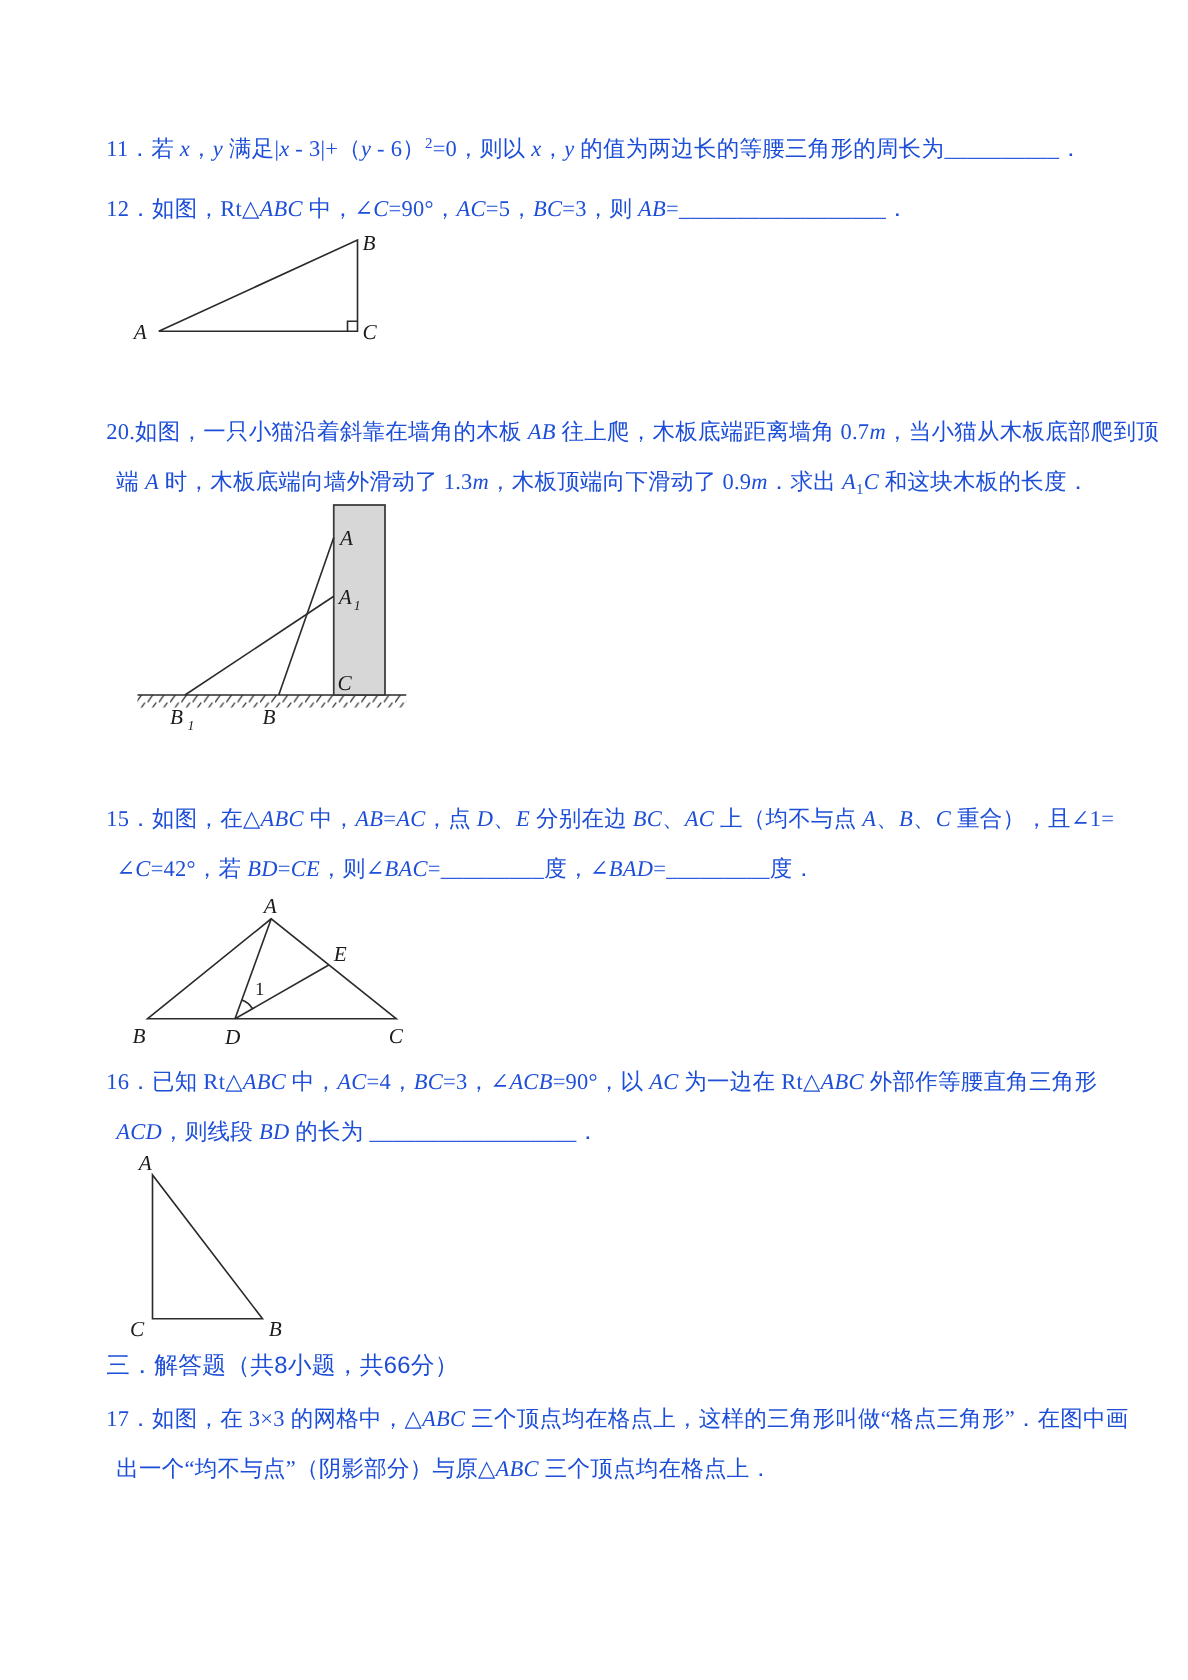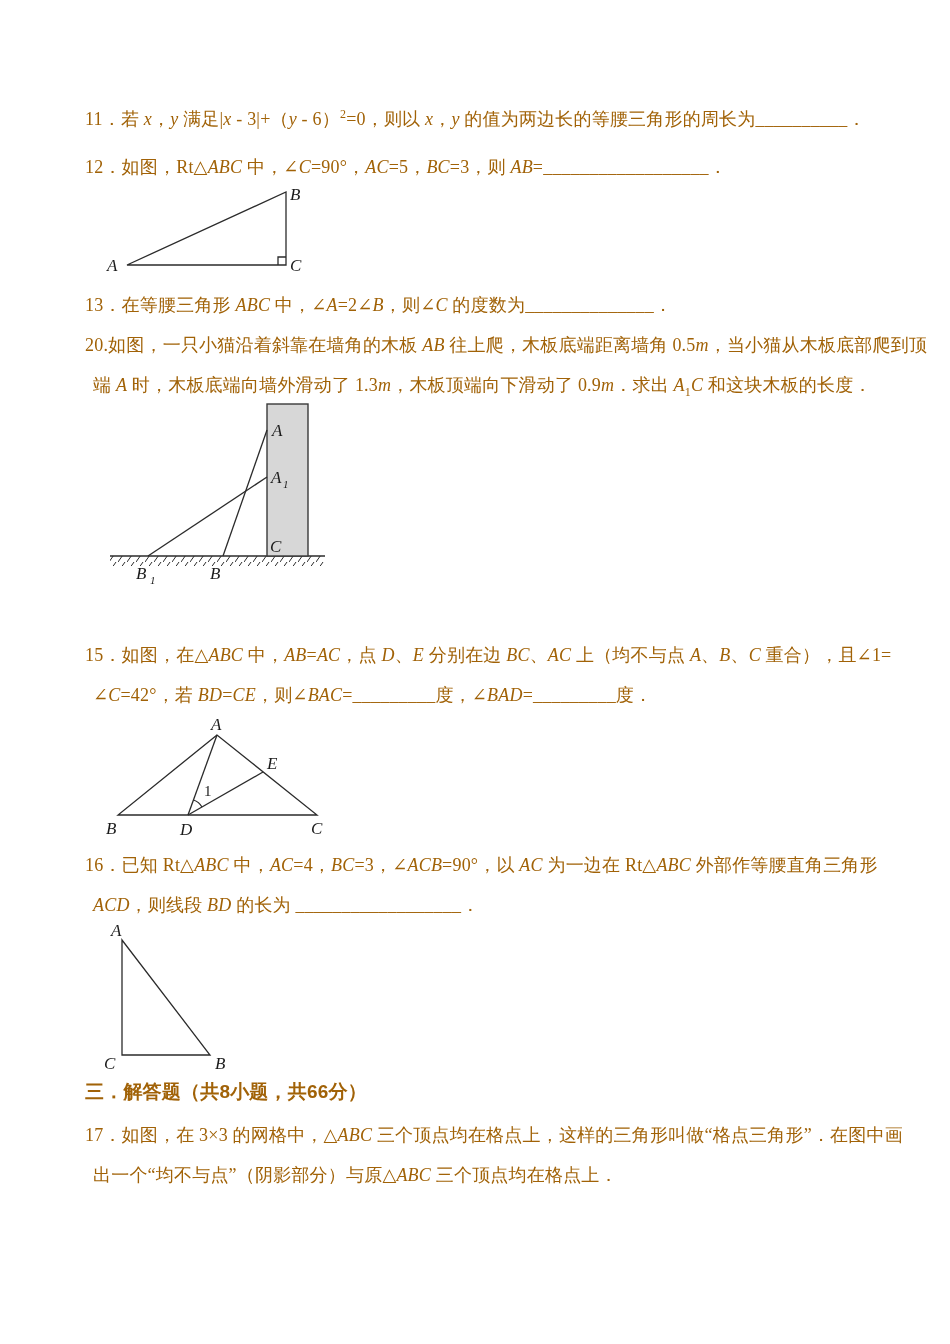--- a/index.html
+++ b/index.html
@@ -1,55 +1,54 @@
 <!DOCTYPE html>
 <html><head>
 <meta charset="utf-8">
 <style>
   html,body{margin:0;padding:0;background:#ffffff;}
   .page{
     position:relative;
     width:950px;height:1344px;
     background:#ffffff;
     font-family:"Liberation Serif","DejaVu Serif",serif;
-    color:#a16207;
+    color:#1d4ed8;
     font-size:18px;
     overflow:hidden;
   }
   .tline{
     position:absolute;
     left:85px;
     white-space:nowrap;
     line-height:24px;
     letter-spacing:0.2px;
   }
   .tline.cont{left:93px;}
   .seg-n{font-style:normal;}
   .seg-i{font-style:italic;}
-  .seg-b{font-weight:bold;font-family:"Liberation Sans","DejaVu Sans",sans-serif;font-size:19px;}
+  .seg-b{font-weight:normal;font-family:"Liberation Sans","DejaVu Sans",sans-serif;font-size:19px;}
   .seg-sup{vertical-align:super;font-size:12px;line-height:0;}
   .seg-sub{vertical-align:sub;font-size:12px;line-height:0;}
   .fig{position:absolute;}
   .fig .stroke{stroke:#2b2b2b;fill:none;stroke-width:1.3;}
   .fig text{
     font-family:"Liberation Serif","DejaVu Serif",serif;
     font-size:17px;font-style:italic;fill:#1b1b1b;stroke:none;
   }
   .fig text.sub{font-size:11px;}
   .fig text.plain{font-style:normal;font-size:15px;}
 </style>
 </head>
 <body>
 
 <div class="page">
 
   <div class="tline" style="top:107px"><span class="seg-n">11．若 </span><span class="seg-i">x</span><span class="seg-n">，</span><span class="seg-i">y</span><span class="seg-n"> 满足|</span><span class="seg-i">x</span><span class="seg-n"> - 3|+（</span><span class="seg-i">y</span><span class="seg-n"> - 6）</span><span class="seg-sup">2</span><span class="seg-n">=0，则以 </span><span class="seg-i">x</span><span class="seg-n">，</span><span class="seg-i">y</span><span class="seg-n"> 的值为两边长的等腰三角形的周长为</span><span class="seg-n">__________</span><span class="seg-n">．</span></div>
   <div class="tline" style="top:155px"><span class="seg-n">12．如图，Rt△</span><span class="seg-i">ABC</span><span class="seg-n"> 中，∠</span><span class="seg-i">C</span><span class="seg-n">=90°，</span><span class="seg-i">AC</span><span class="seg-n">=5，</span><span class="seg-i">BC</span><span class="seg-n">=3，则 </span><span class="seg-i">AB</span><span class="seg-n">=</span><span class="seg-n">__________________</span><span class="seg-n">．</span></div>
-  <div class="tline" style="top:293px"><span class="seg-n">13．在等腰三角形 </span><span class="seg-i">ABC</span><span class="seg-n"> 中，∠</span><span class="seg-i">A</span><span class="seg-n">=2∠</span><span class="seg-i">B</span><span class="seg-n">，则∠</span><span class="seg-i">C</span><span class="seg-n"> 的度数为</span><span class="seg-n">______________</span><span class="seg-n">．</span></div>
-  <div class="tline" style="top:333px"><span class="seg-n">20.如图，一只小猫沿着斜靠在墙角的木板 </span><span class="seg-i">AB</span><span class="seg-n"> 往上爬，木板底端距离墙角 0.5</span><span class="seg-i">m</span><span class="seg-n">，当小猫从木板底部爬到顶</span></div>
+  <div class="tline" style="top:333px"><span class="seg-n">20.如图，一只小猫沿着斜靠在墙角的木板 </span><span class="seg-i">AB</span><span class="seg-n"> 往上爬，木板底端距离墙角 0.7</span><span class="seg-i">m</span><span class="seg-n">，当小猫从木板底部爬到顶</span></div>
   <div class="tline cont" style="top:373px"><span class="seg-n">端 </span><span class="seg-i">A</span><span class="seg-n"> 时，木板底端向墙外滑动了 1.3</span><span class="seg-i">m</span><span class="seg-n">，木板顶端向下滑动了 0.9</span><span class="seg-i">m</span><span class="seg-n">．求出 </span><span class="seg-i">A</span><span class="seg-sub">1</span><span class="seg-i">C</span><span class="seg-n"> 和这块木板的长度．</span></div>
   <div class="tline" style="top:643px"><span class="seg-n">15．如图，在△</span><span class="seg-i">ABC</span><span class="seg-n"> 中，</span><span class="seg-i">AB</span><span class="seg-n">=</span><span class="seg-i">AC</span><span class="seg-n">，点 </span><span class="seg-i">D</span><span class="seg-n">、</span><span class="seg-i">E</span><span class="seg-n"> 分别在边 </span><span class="seg-i">BC</span><span class="seg-n">、</span><span class="seg-i">AC</span><span class="seg-n"> 上（均不与点 </span><span class="seg-i">A</span><span class="seg-n">、</span><span class="seg-i">B</span><span class="seg-n">、</span><span class="seg-i">C</span><span class="seg-n"> 重合），且∠1=</span></div>
   <div class="tline cont" style="top:683px"><span class="seg-n">∠</span><span class="seg-i">C</span><span class="seg-n">=42°，若 </span><span class="seg-i">BD</span><span class="seg-n">=</span><span class="seg-i">CE</span><span class="seg-n">，则∠</span><span class="seg-i">BAC</span><span class="seg-n">=</span><span class="seg-n">_________</span><span class="seg-n">度，∠</span><span class="seg-i">BAD</span><span class="seg-n">=</span><span class="seg-n">_________</span><span class="seg-n">度．</span></div>
   <div class="tline" style="top:853px"><span class="seg-n">16．已知 Rt△</span><span class="seg-i">ABC</span><span class="seg-n"> 中，</span><span class="seg-i">AC</span><span class="seg-n">=4，</span><span class="seg-i">BC</span><span class="seg-n">=3，∠</span><span class="seg-i">ACB</span><span class="seg-n">=90°，以 </span><span class="seg-i">AC</span><span class="seg-n"> 为一边在 Rt△</span><span class="seg-i">ABC</span><span class="seg-n"> 外部作等腰直角三角形</span></div>
   <div class="tline cont" style="top:893px"><span class="seg-i">ACD</span><span class="seg-n">，则线段 </span><span class="seg-i">BD</span><span class="seg-n"> 的长为 </span><span class="seg-n">__________________</span><span class="seg-n">．</span></div>
   <div class="tline" style="top:1080px"><span class="seg-b">三．解答题（共8小题，共66分）</span></div>
   <div class="tline" style="top:1123px"><span class="seg-n">17．如图，在 3×3 的网格中，△</span><span class="seg-i">ABC</span><span class="seg-n"> 三个顶点均在格点上，这样的三角形叫做“格点三角形”．在图中画</span></div>
   <div class="tline cont" style="top:1163px"><span class="seg-n">出一个“均不与点”（阴影部分）与原△</span><span class="seg-i">ABC</span><span class="seg-n"> 三个顶点均在格点上．</span></div>
 
   <svg class="fig" style="left:90px;top:186px" width="230" height="100" viewBox="0 0 230 100">

